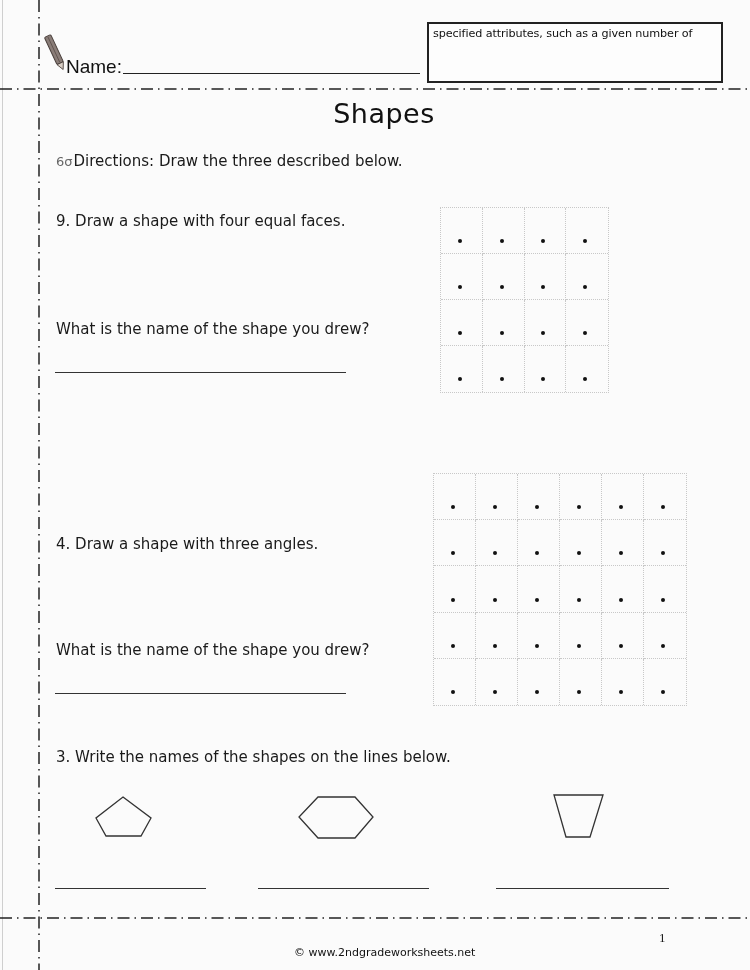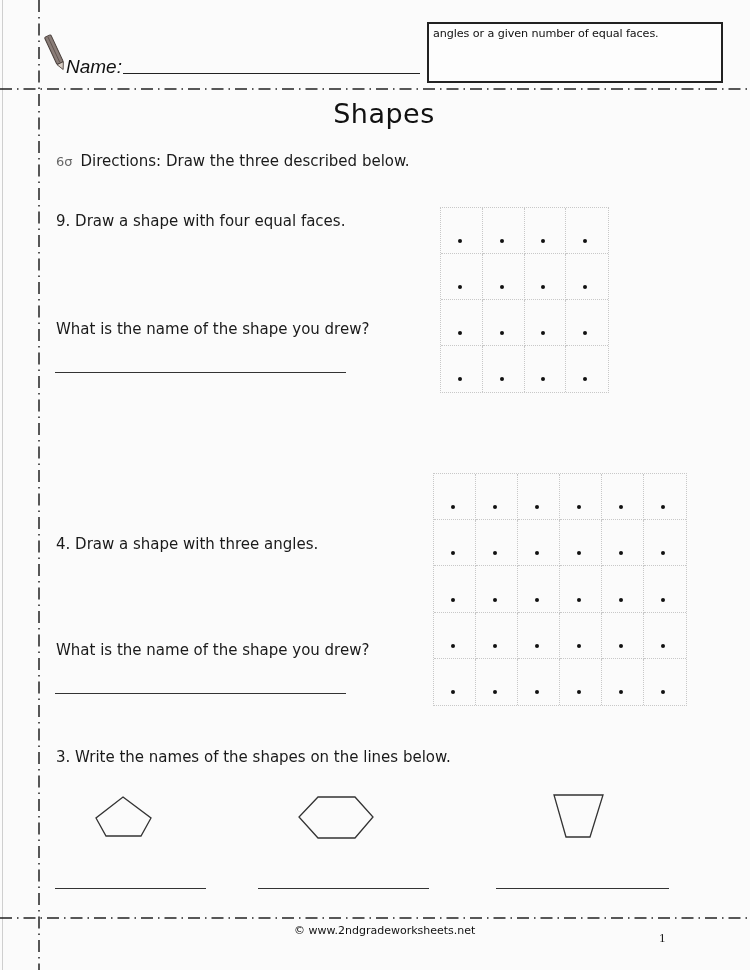--- a/index.html
+++ b/index.html
@@ -5,39 +5,39 @@
     html, body { margin: 0; padding: 0; }
     body {
       width: 750px; height: 970px; position: relative; overflow: hidden;
       background: #fbfbfb;
       font-family: "DejaVu Sans", sans-serif;
       color: #1a1a1a;
     }
     .abs { position: absolute; }
     .left-edge { left: 2px; top: 0; width: 1px; height: 970px; background: #cfcfcf; }
     .vline { left: 38px; top: 0; width: 2px; height: 970px; }
-    .name-label { left: 66px; top: 56px; font-size: 19px; font-family: "Liberation Sans", sans-serif; color: #111; font-style: italic; }
+    .name-label { left: 66px; top: 56px; font-size: 19px; font-family: "Liberation Sans", sans-serif; color: #111; }
     .name-line { left: 123px; top: 73px; width: 297px; height: 0; border-top: 1.5px solid #222; }
     .ccss-box {
       left: 427px; top: 22px; width: 291px; height: 58px;
       border: 2px solid #222; background: #fdfdfd;
       font-family: "DejaVu Sans", sans-serif; font-size: 11.2px; line-height: 16.5px;
       padding: 2px 4px; box-sizing: border-box; width: 296px; height: 61px;
       font-style: normal; color: #111; letter-spacing: -0.1px;
     }
     .ccss-box span { display: block; white-space: nowrap; }
     .title { left: 0; width: 768px; top: 98px; text-align: center; font-size: 27px; color: #111; letter-spacing: 0.5px; }
     .directions { left: 56px; top: 152px; font-size: 15px; white-space: nowrap; }
-    .directions .glasses { color: #666; font-size: 13px; margin-right: 8px; }
+    .directions .glasses { color: #666; font-size: 13px; margin-right: 1px; }
     .q-text { left: 56px; font-size: 15px; white-space: nowrap; }
     .answer-line { height: 0; border-top: 1.5px solid #333; }
     .grid { border: 1px dotted #c8c8c8; box-sizing: border-box; }
     .grid .cell { position: absolute; border-right: 1px dotted #c8c8c8; border-bottom: 1px dotted #c8c8c8; box-sizing: border-box; }
     .grid .dot { position: absolute; width: 4px; height: 4px; background: #111; border-radius: 50%; }
-    .footer-text { left: 294px; top: 924px; font-size: 11px; white-space: nowrap; color: #111; }
+    .footer-text { left: 294px; top: 946px; font-size: 11px; white-space: nowrap; color: #111; }
     .page-num { left: 659px; top: 930px; font-size: 13px; font-family: "Liberation Serif", serif; }
   </style>
 </head>
 <body>
 
 <div class="abs left-edge"></div>
 
 <svg class="abs vline" width="4" height="970" style="left:37px;width:4px;">
   <line x1="2" y1="0" x2="2" y2="970" stroke="#222" stroke-width="1.5" stroke-dasharray="12,5,1.5,5"></line>
 </svg>
@@ -53,21 +53,21 @@
   <g transform="rotate(-25 12 21)">
     <rect x="8" y="2" width="7" height="30" rx="1.5" fill="#8a7d78" stroke="#4a403c" stroke-width="1"></rect>
     <line x1="11.5" y1="3" x2="11.5" y2="31" stroke="#5c504b" stroke-width="0.8"></line>
     <polygon points="8,32 15,32 11.5,39" fill="#d9cfc6" stroke="#4a403c" stroke-width="0.8"></polygon>
   </g>
 </svg>
 <div class="abs name-label">Name:</div>
 <div class="abs name-line"></div>
 
 <div class="abs ccss-box">
-  <span>angles or a given number of equal faces.</span>
+  <span>specified attributes, such as a given number of</span>
 </div>
 
 <div class="abs title">Shapes</div>
 
 <div class="abs directions">
   <span class="glasses">6σ</span><span>Directions:  Draw the three described below.</span>
 </div>
 
 <div class="abs q-text" style="top:212px;">9.  Draw a shape with four equal faces.</div>
 <div class="abs q-text" style="top:320px;">What is the name of the shape you drew?</div>

